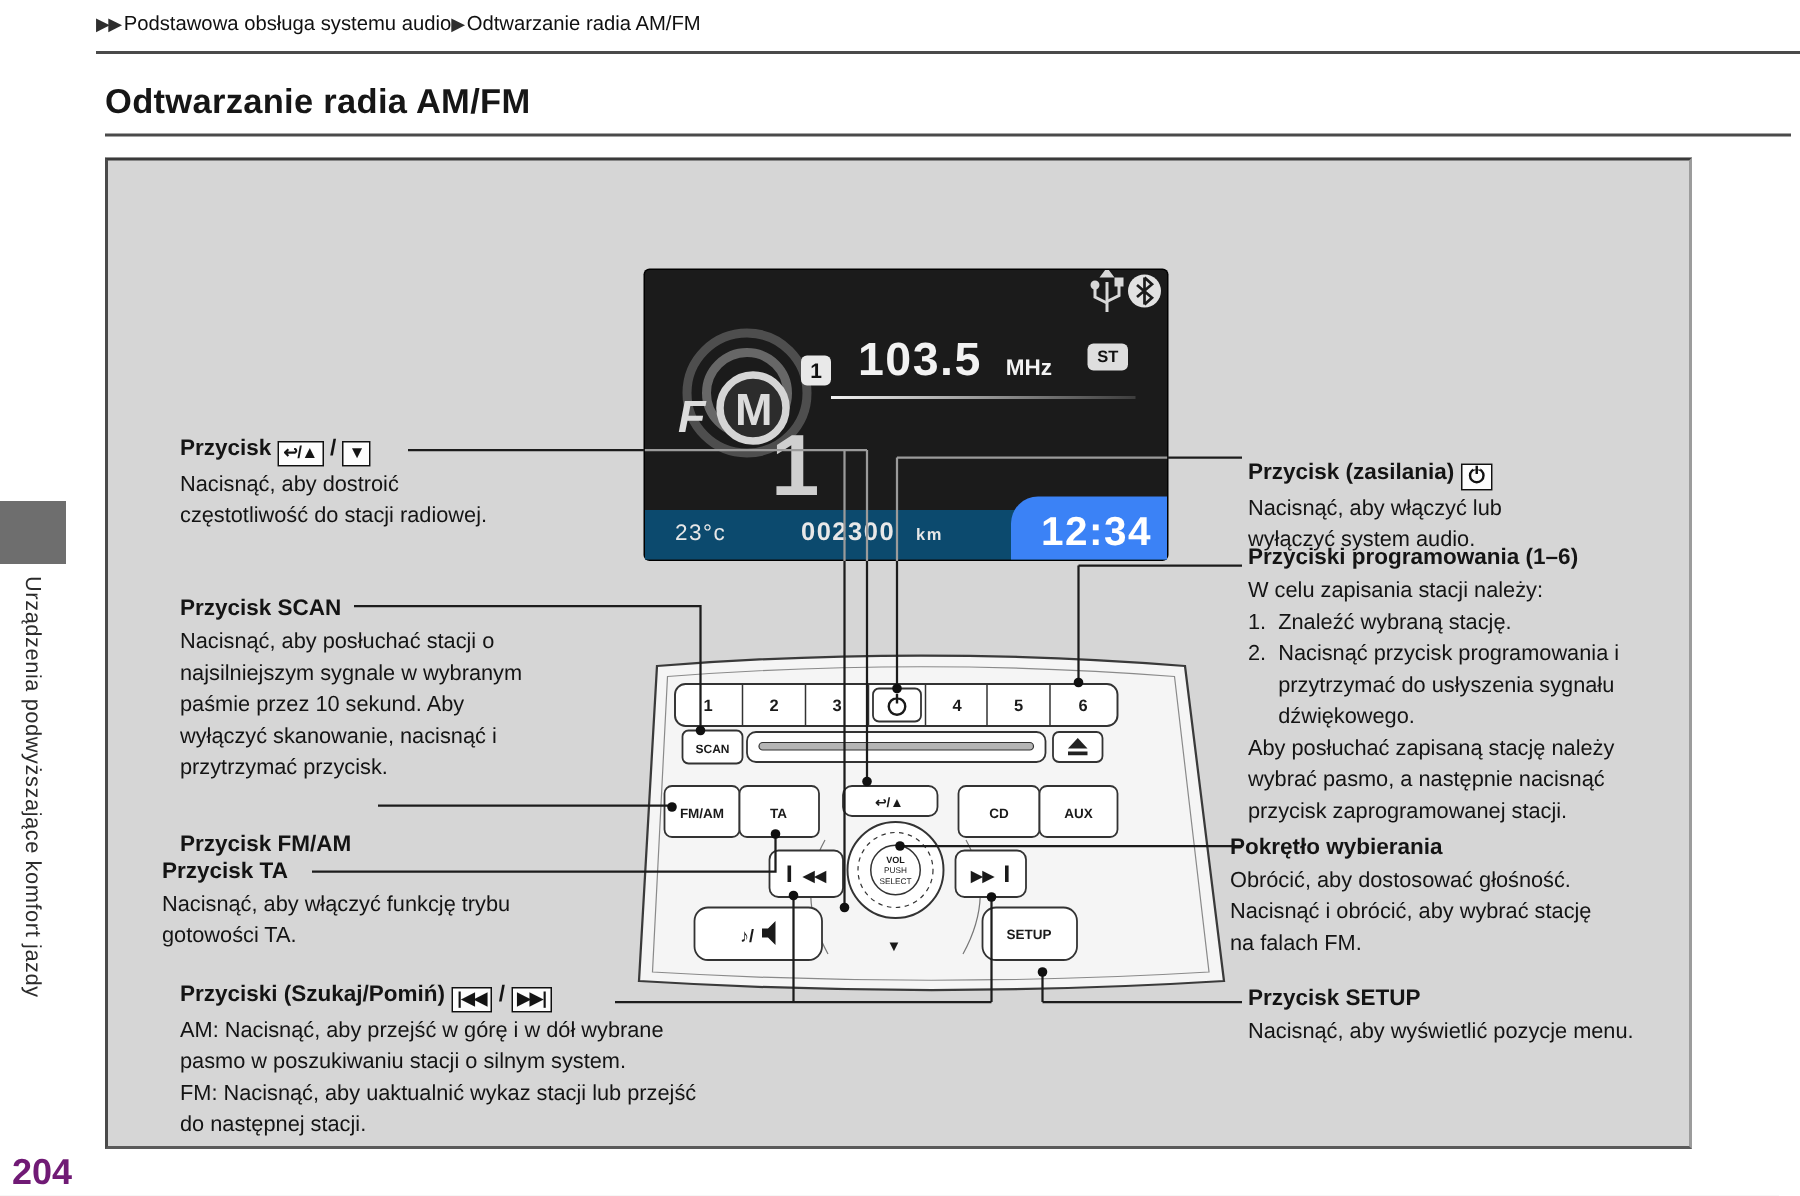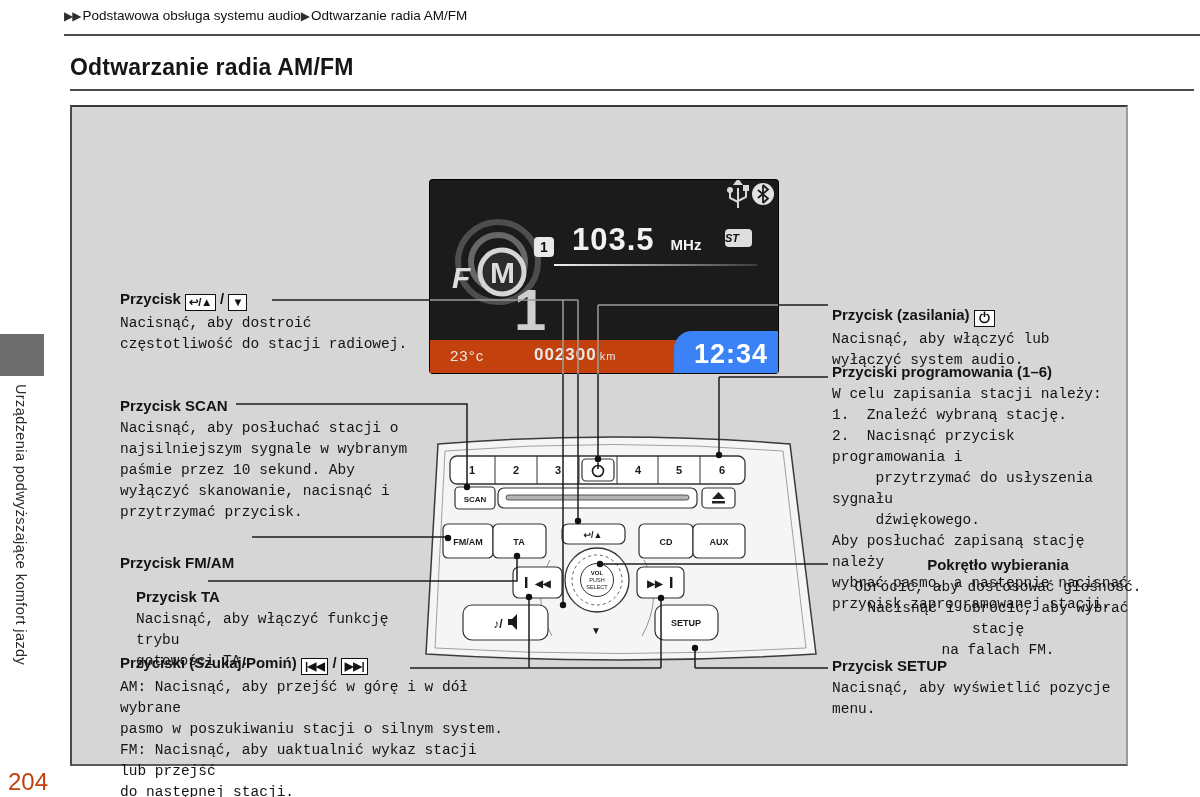--- a/index.html
+++ b/index.html
@@ -9,48 +9,48 @@
   
   #breadcrumb{top:8px;left:64px;font-size:13.5px;color:#101010;}
   #breadcrumb .arr{color:#2e2e2e;font-size:12px;letter-spacing:-1px;margin-right:2px;}
   .rule1{top:34px;left:64px;width:1136px;height:2px;background:#4a4a4a;}
   #page-title{top:54px;left:70px;font-size:23px;font-weight:700;color:#161616;letter-spacing:.2px;}
   .rule2{top:89px;left:70px;width:1124px;height:2px;background:#4a4a4a;}
   
   #side-tab{top:334px;left:0;width:44px;height:42px;background:#6e6e6e;}
   #side-text{top:384px;left:13px;height:300px;writing-mode:vertical-rl;
              font-size:14.5px;color:#2b2b2b;letter-spacing:.4px;}
-  #page-num{top:768px;left:8px;font-size:24px;font-weight:400;color:#c2410c;}
+  #page-num{top:768px;left:8px;font-size:24px;font-weight:700;color:#701a75;}
   
   #fig{top:105px;left:70px;width:1058px;height:661px;background:#d6d6d6;
        border-top:2px solid #3a3a3a;border-left:2px solid #4a4a4a;
        border-right:2px solid #9c9c9c;border-bottom:2px solid #5a5a5a;box-sizing:border-box;}
   
   #display{top:180px;left:430px;width:348px;height:193px;background:#1b1b1b;
            border-radius:3px;box-shadow:0 0 0 1px #000;z-index:2;}
   #display .preset-badge{position:absolute;left:104px;top:57px;width:20px;height:20px;background:#e9e9e9;
            border-radius:4px;color:#111;font-size:14px;font-weight:700;text-align:center;line-height:20px;}
   #freq{position:absolute;left:142px;top:42px;color:#f2f2f2;font-weight:700;font-size:31px;letter-spacing:1px;}
   #freq .unit{font-size:15px;letter-spacing:0;margin-left:16px;}
   #st-badge{position:absolute;left:295px;top:49px;width:27px;height:18px;background:#dedede;border-radius:4px;
-           color:#111;font-size:11px;font-weight:700;line-height:18px;font-style:italic;}
+           color:#111;font-size:11px;font-weight:700;text-align:center;line-height:18px;}
   #freq-line{position:absolute;left:124px;top:84px;width:203px;height:2px;
            background:linear-gradient(90deg,rgba(255,255,255,.95),rgba(255,255,255,.15));}
-  #disp-bottom{position:absolute;left:0;bottom:0;width:100%;height:33px;background:#c2410c;
+  #disp-bottom{position:absolute;left:0;bottom:0;width:100%;height:33px;background:#0c4a6e;
            color:#e8e8e8;font-size:15px;}
   #disp-temp{position:absolute;left:20px;top:7px;letter-spacing:1px;}
   #disp-odo{position:absolute;left:104px;top:5px;font-size:17px;font-weight:600;letter-spacing:1px;}
-  #disp-odo .unit{font-size:11px;font-weight:400;margin-left:3px;}
+  #disp-odo .unit{font-size:11px;font-weight:700;margin-left:14px;}
   #clock-tab{position:absolute;right:0;bottom:0;width:104px;height:42px;background:#3b82f6;
            border-top-left-radius:18px;z-index:2;text-align:right;}
   #clock{color:#fff;font-size:27px;font-weight:700;margin:8px 10px 0 0;letter-spacing:1px;}
   
   .lbl{z-index:6;font-size:14.5px;line-height:21px;color:#141414;}
   .lbl-title{font-weight:700;font-size:15px;margin-bottom:2px;white-space:nowrap;}
-  .lbl-desc{white-space:pre-wrap;font-family:Liberation Mono, monospace;}
+  .lbl-desc{white-space:pre-wrap;}
   .kbox{display:inline-block;border:1.6px solid #101010;background:#fdfdfd;padding:0 3px;
         font-size:11.5px;font-weight:700;line-height:15px;vertical-align:-2px;letter-spacing:-.5px;}
   .kbox svg{vertical-align:-2px;}
   svg.layer{position:absolute;pointer-events:none;}
   text{font-family:"Liberation Sans",sans-serif;}
 </style>
 </head>
 <body>
 
 <div id="page">
@@ -248,21 +248,21 @@
 najsilniejszym sygnale w wybranym
 paśmie przez 10 sekund. Aby
 wyłączyć skanowanie, nacisnąć i
 przytrzymać przycisk.</div>
   </div>
 
   <div class="abs lbl" style="left:120px;top:552px;width:300px;">
     <div class="lbl-title">Przycisk FM/AM</div>
   </div>
 
-  <div class="abs lbl" style="left:136px;top:570px;width:300px;margin-top:16px;">
+  <div class="abs lbl" style="left:108px;top:570px;width:300px;">
     <div class="lbl-title">Przycisk TA</div>
     <div class="lbl-desc">Nacisnąć, aby włączyć funkcję trybu
 gotowości TA.</div>
   </div>
 
   <div class="abs lbl" style="left:120px;top:652px;width:390px;">
     <div class="lbl-title"><span>Przyciski (Szukaj/Pomiń)</span>
       <span class="kbox">|◀◀</span>
       <span>/</span>
       <span class="kbox">▶▶|</span></div>
@@ -288,21 +288,21 @@
     <div class="lbl-desc">W celu zapisania stacji należy:
 1.  Znaleźć wybraną stację.
 2.  Nacisnąć przycisk programowania i
      przytrzymać do usłyszenia sygnału
      dźwiękowego.
 Aby posłuchać zapisaną stację należy
 wybrać pasmo, a następnie nacisnąć
 przycisk zaprogramowanej stacji.</div>
   </div>
 
-  <div class="abs lbl" style="left:848px;top:554px;width:300px;text-align:center;">
+  <div class="abs lbl" style="left:820px;top:554px;width:300px;">
     <div class="lbl-title">Pokrętło wybierania</div>
     <div class="lbl-desc">Obrócić, aby dostosować głośność.
 Nacisnąć i obrócić, aby wybrać stację
 na falach FM.</div>
   </div>
 
   <div class="abs lbl" style="left:832px;top:655px;width:300px;">
     <div class="lbl-title">Przycisk SETUP</div>
     <div class="lbl-desc">Nacisnąć, aby wyświetlić pozycje menu.</div>
   </div>

